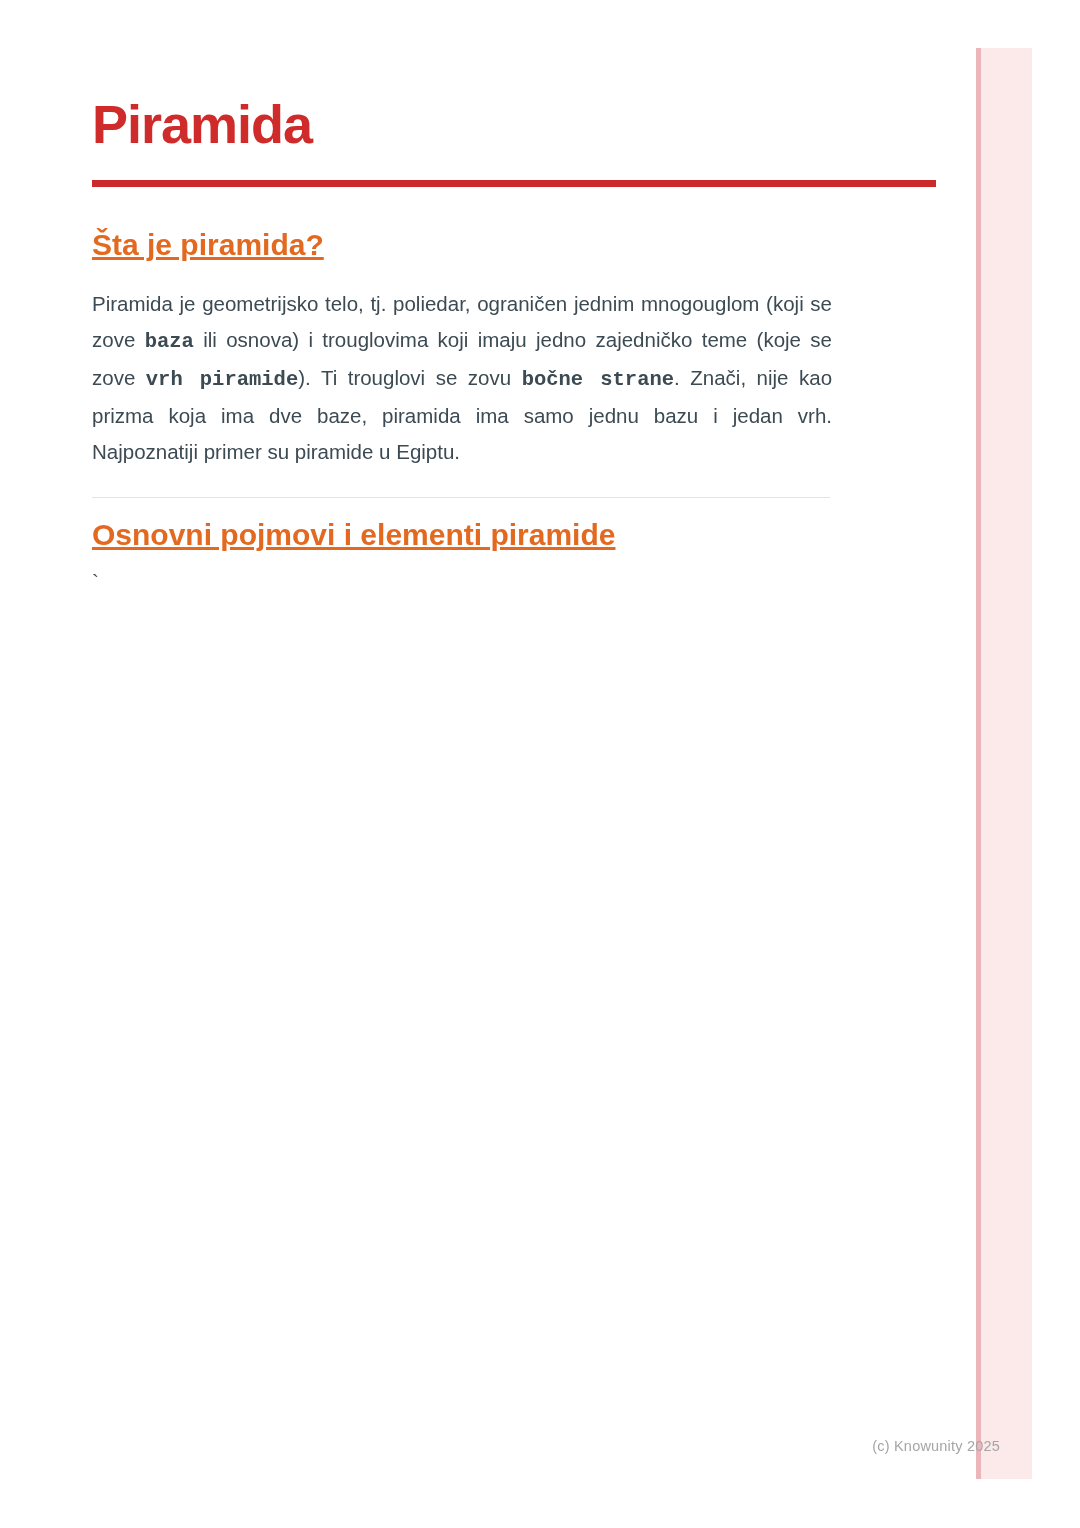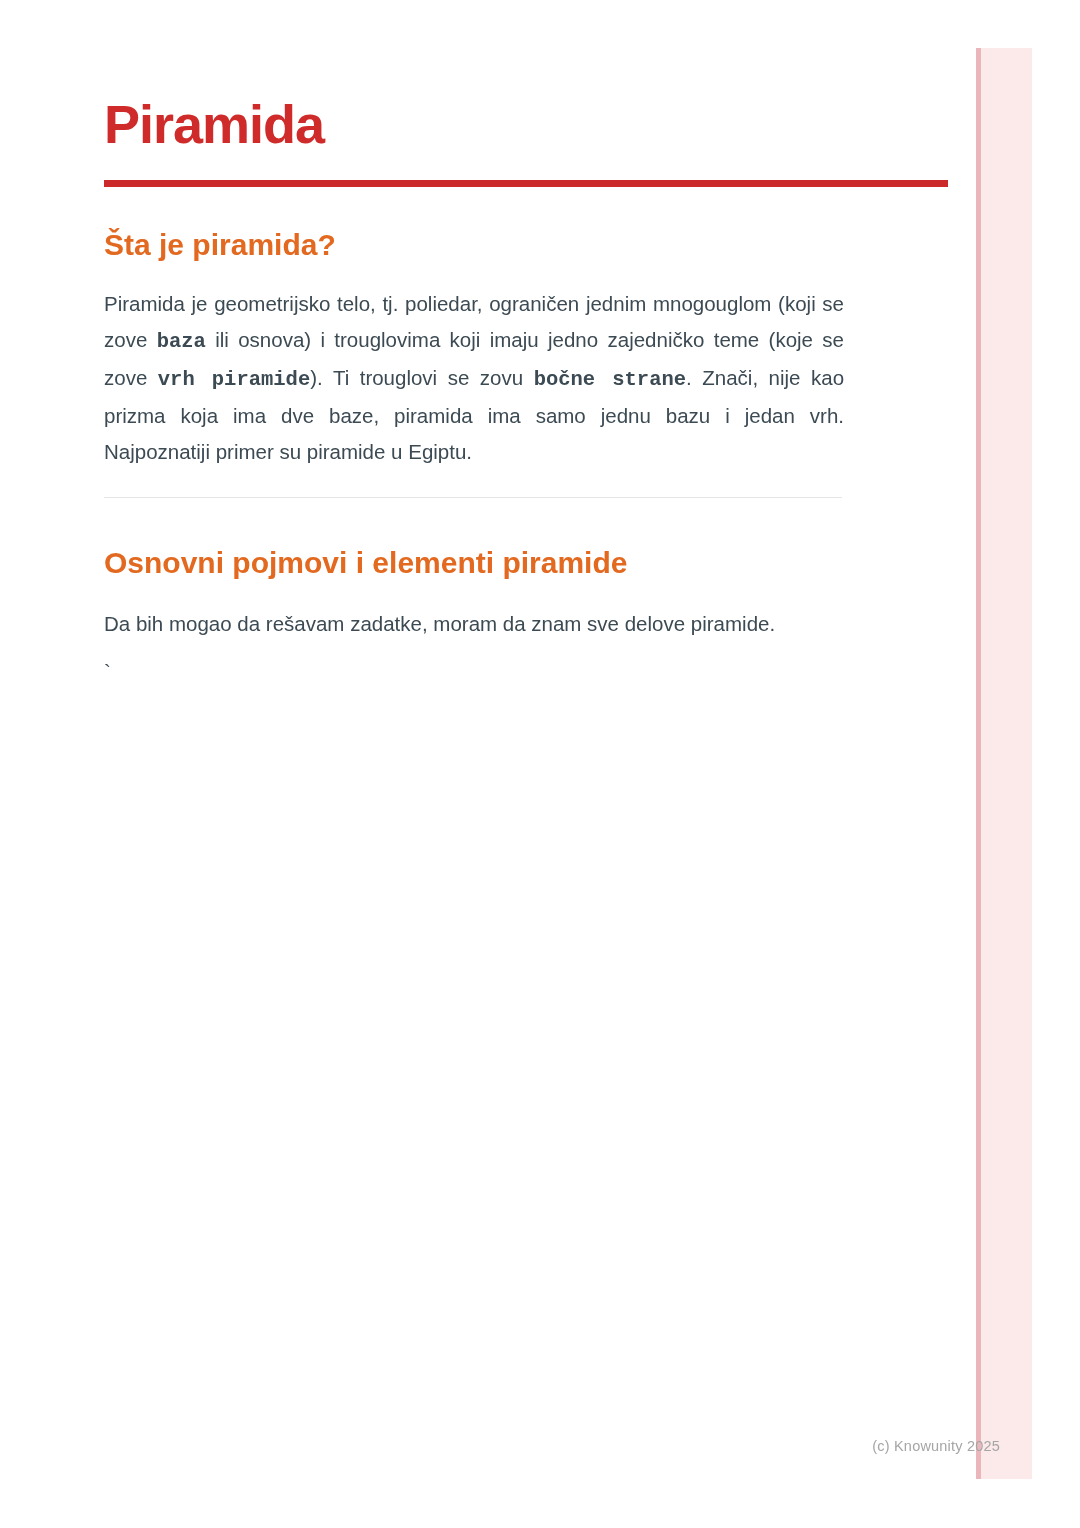--- a/index.html
+++ b/index.html
@@ -33,21 +33,21 @@
     top: 48px;
     left: 976px;
     width: 56px;
     height: 1431px;
     background: var(--stripe-fill);
     border-left: 5px solid var(--stripe-edge);
     z-index: 1;
   }
   .content {
     position: absolute;
-    left: 104px;
+    left: 92px;
     top: 0;
     width: 844px;
     z-index: 2;
   }
   .page-title {
     margin: 0;
     padding-top: 97px;
     font-size: 54px;
     line-height: 1.0;
     font-weight: 700;
@@ -59,23 +59,24 @@
     width: 844px;
     height: 7px;
     background: var(--rule-red);
   }
   .section-heading {
     margin: 0;
     font-size: 30px;
     line-height: 1.15;
     font-weight: 700;
     color: var(--heading-orange);
+    text-decoration: underline;
   }
   .heading-1 { margin-top: 41px; }
-  .heading-2 { margin-top: 48px; }
+  .heading-2 { margin-top: 20px; }
   .body-par {
     margin: 0;
     width: 740px;
     font-size: 20.5px;
     line-height: 36px;
     color: var(--body-text);
   }
   .body-par b { font-weight: 700; font-family: Liberation Mono, monospace; }
   .par-1 {
     margin-top: 23px;
@@ -118,21 +119,20 @@
 
     <section>
       <h2 class="section-heading heading-1">Šta je piramida?</h2>
       <p class="body-par par-1"><span>Piramida je geometrijsko telo, tj. poliedar, ograničen jednim mnogouglom (koji se zove </span><b>baza</b><span> ili osnova) i trouglovima koji imaju jedno zajedničko teme (koje se zove </span><b>vrh piramide</b><span>). Ti trouglovi se zovu </span><b>bočne strane</b><span>. Znači, nije kao prizma koja ima dve baze, piramida ima samo jednu bazu i jedan vrh. Najpoznatiji primer su piramide u Egiptu.</span></p>
     </section>
 
     <hr class="divider">
 
     <section>
       <h2 class="section-heading heading-2">Osnovni pojmovi i elementi piramide</h2>
-      <p class="body-par par-2">Da bih mogao da rešavam zadatke, moram da znam sve delove piramide.</p>
       <p class="body-par stray">`</p>
     </section>
 
   </main>
 
   <div class="footer">(c) Knowunity 2025</div>
 
 </div>
 
 </body></html>

